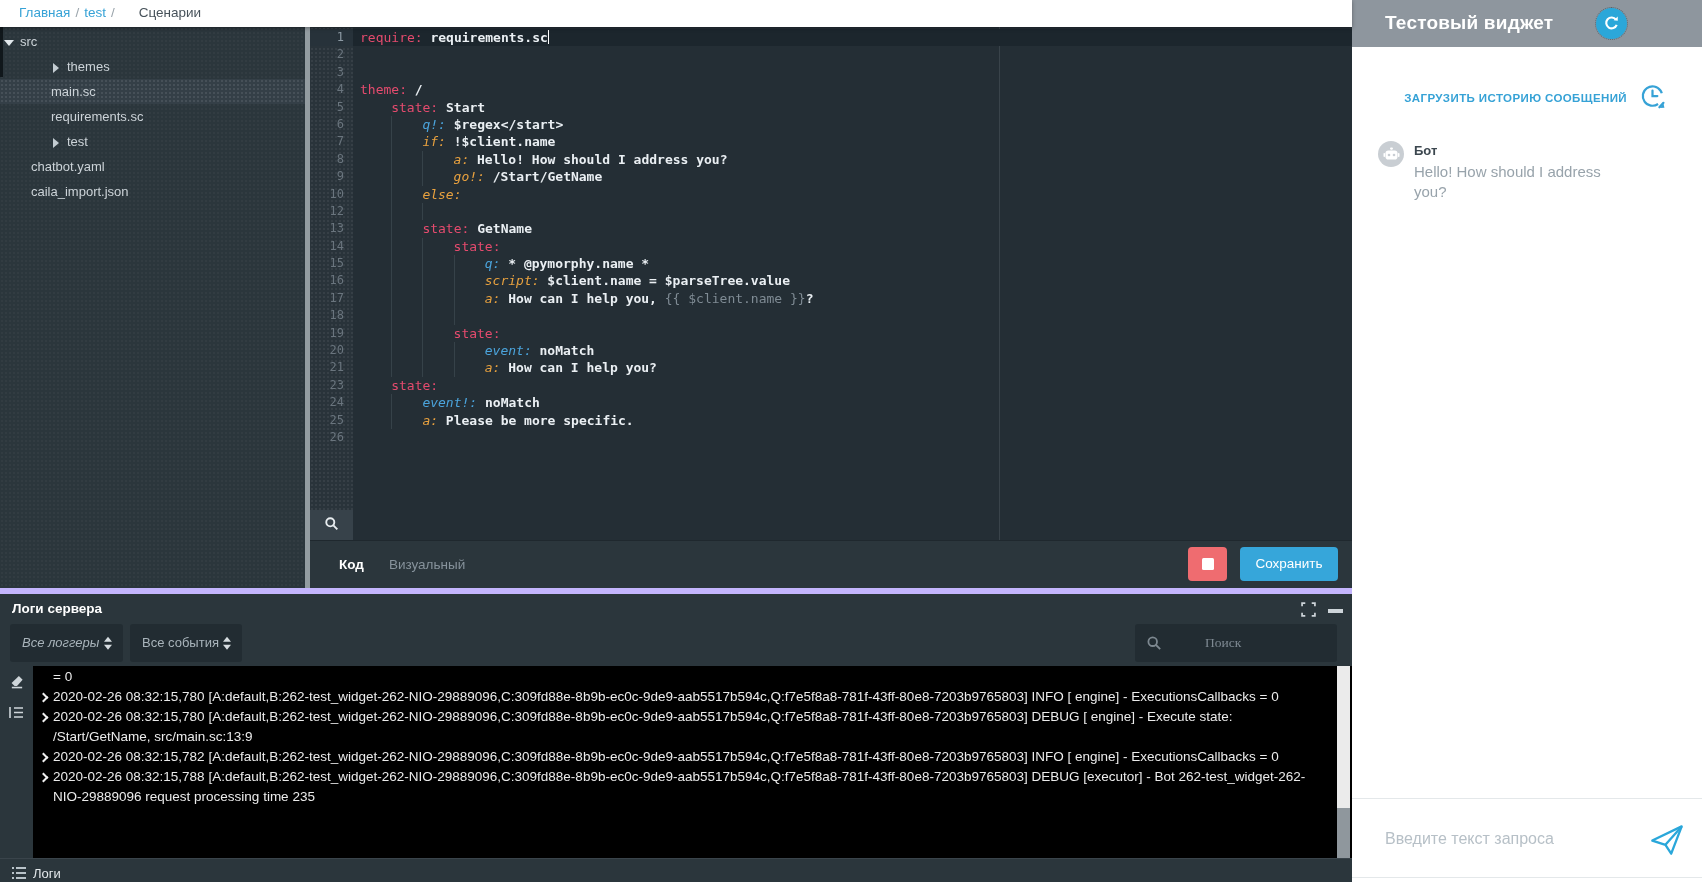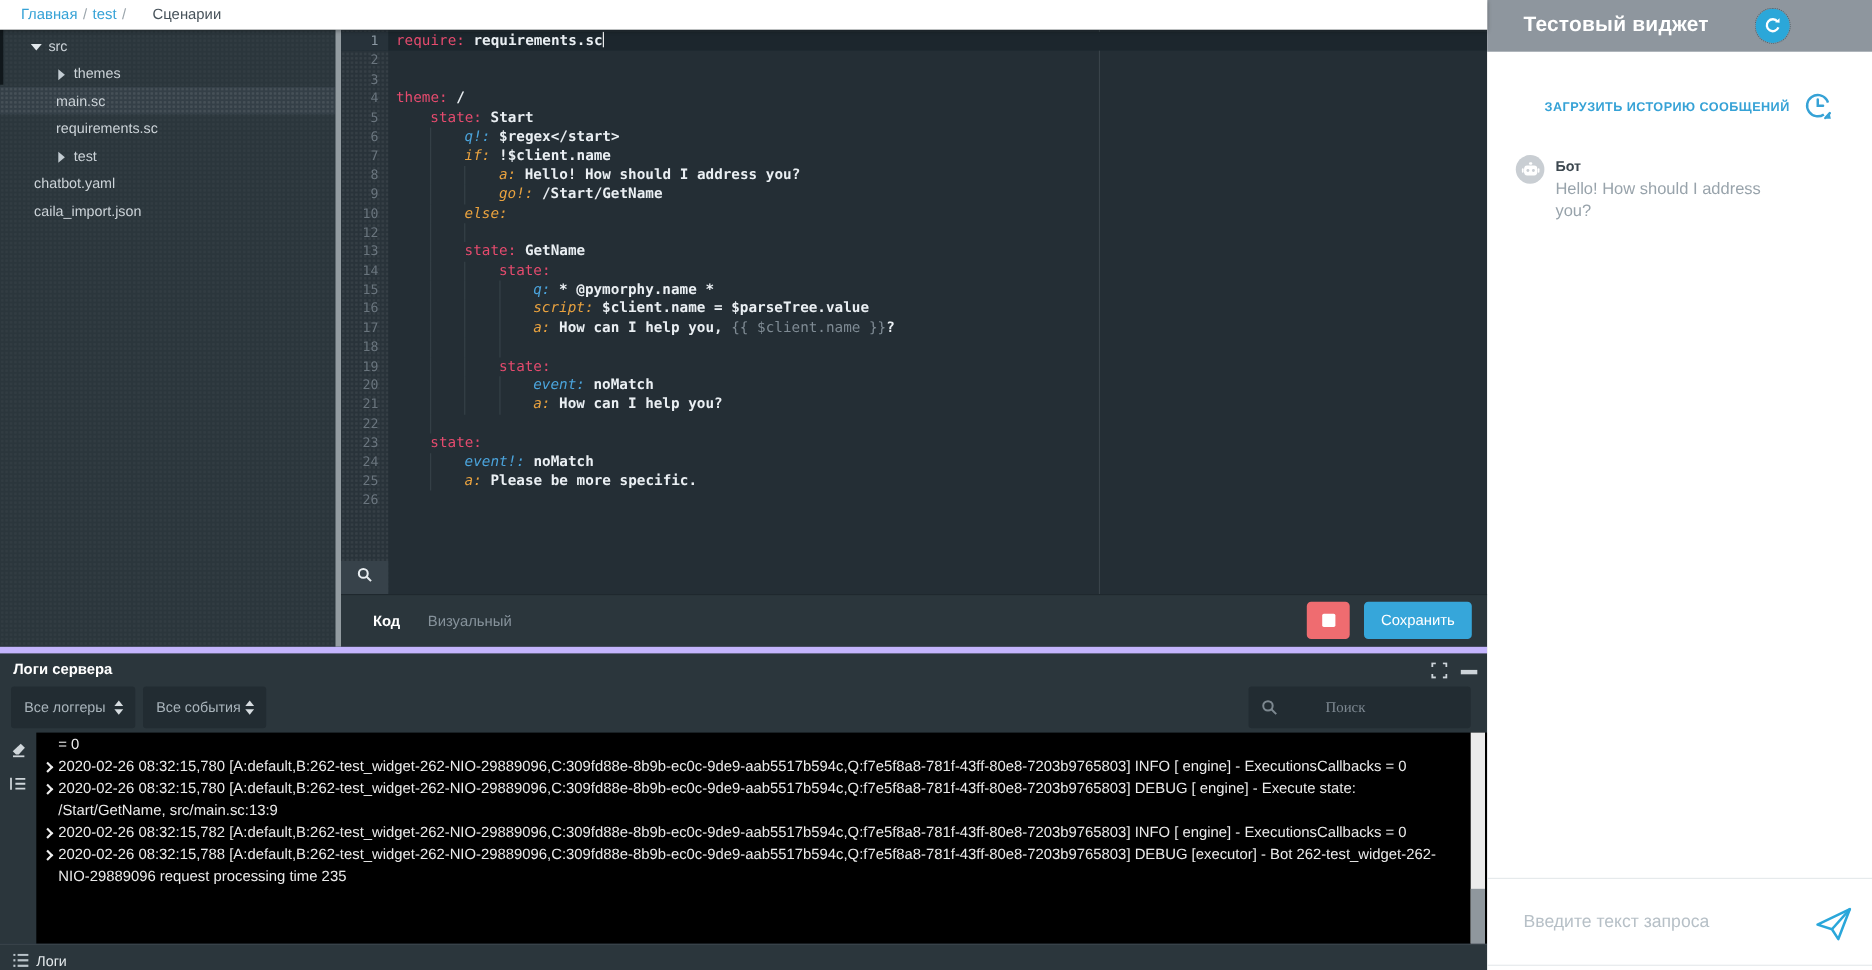--- a/index.html
+++ b/index.html
@@ -18,21 +18,21 @@
     z-index:6;box-shadow:0 1px 4px rgba(0,0,0,.35);font-size:13.5px;line-height:26px;padding-left:19px;white-space:nowrap;}
   .bc-link{color:#36a2d6;cursor:pointer;}
   .bc-sep{color:#9aa4ab;padding:0 5px;}
   .bc-current{color:#47525a;margin-left:19px;}
 
   
   .tree{position:absolute;left:0;top:27px;width:305px;height:561px;background:#2b363c;overflow:hidden;
     background-image:radial-gradient(rgba(255,255,255,.03) 1px,transparent 1.5px);background-size:4px 4px;padding-top:2px;}
   .tree-scrollmark{position:absolute;left:0;top:27px;width:3px;height:50px;background:#10171b;z-index:3;}
   .tree-row{height:25px;line-height:25px;font-size:13px;color:#ccd3d8;white-space:nowrap;cursor:pointer;}
-  .tree-row.folder.lvl0{padding-left:28px;}
+  .tree-row.folder.lvl0{padding-left:4px;}
   .tree-row.folder.lvl1{padding-left:53px;}
   .tree-row.file.lvl0{padding-left:31px;}
   .tree-row.file.lvl1{padding-left:51px;}
   .tree-row.sel{background-color:#343f47;background-image:radial-gradient(rgba(255,255,255,.09) 1px,transparent 1.5px);background-size:4px 4px;}
   .arrow{display:inline-block;vertical-align:middle;margin-right:6px;width:0;height:0;}
   .arrow.down{border-left:5.5px solid transparent;border-right:5.5px solid transparent;border-top:6.5px solid #e2e8ec;}
   .arrow.right{border-top:5px solid transparent;border-bottom:5px solid transparent;border-left:6.5px solid #c3ccd2;margin-right:8px;}
 
   .divider{position:absolute;left:305px;top:27px;width:5px;height:561px;background:#939ca1;cursor:col-resize;}
 
@@ -70,21 +70,21 @@
   .save-btn{position:absolute;right:14px;top:6px;width:98px;height:34px;background:var(--c-accent);border-radius:4px;
     color:#fff;font-size:13.5px;text-align:center;line-height:34px;cursor:pointer;}
 
   
   .logs{position:absolute;left:0;top:588px;width:1352px;height:294px;background:#2b363c;border-top:6px solid #c4b5fd;}
   .logs-title{position:absolute;left:12px;top:7px;font-size:13.5px;font-weight:700;color:#fff;}
   .fs-icon{position:absolute;left:1301px;top:8px;width:15px;height:15px;cursor:pointer;}
   .min-icon{position:absolute;left:1328px;top:15px;width:15px;height:3.5px;background:#cdd4d9;cursor:pointer;}
   .dd{position:absolute;top:30px;height:38px;background:#222c32;border-radius:3px;color:#a9b4bb;
     font-size:13px;line-height:38px;padding-left:12px;cursor:pointer;}
-  .dd-1{left:10px;width:113px;}
+  .dd-1{left:10px;width:113px;font-style:italic;}
   .dd-2{left:130px;width:112px;}
   .dd-arrows{position:absolute;right:11px;top:50%;transform:translateY(-50%);}
   .tri{display:block;width:0;height:0;border-left:4.5px solid transparent;border-right:4.5px solid transparent;}
   .tri.up{border-bottom:5.5px solid #d6dce0;margin-bottom:2.5px;}
   .tri.dn{border-top:5.5px solid #d6dce0;}
   .search{position:absolute;left:1135px;top:30px;width:202px;height:38px;background:#222c32;border-radius:3px;}
   .search svg{position:absolute;left:11px;top:11px;}
   .search input{position:absolute;left:34px;top:0;width:160px;height:38px;background:transparent;border:none;outline:none;
     font-family:Liberation Serif, serif;font-size:13.5px;color:#cfd6da;margin-left:36px;}
   .search input::placeholder{color:#7e8992;}
@@ -222,24 +222,20 @@
             </div>
             <div class="cl">
               <span class="num">20</span>
               <span class="ct"><span class="iu"></span><span class="iu g"></span><span class="iu g"></span><span class="iu g"></span><span class="tk-q">event:</span><span class="tk-val"> noMatch</span></span>
             </div>
             <div class="cl">
               <span class="num">21</span>
               <span class="ct"><span class="iu"></span><span class="iu g"></span><span class="iu g"></span><span class="iu g"></span><span class="tk-a">a:</span><span class="tk-val"> How can I help you?</span></span>
             </div>
             <div class="cl">
-              <span class="num">22</span>
-              <span class="ct"><span class="iu"></span><span class="iu g"></span></span>
-            </div>
-            <div class="cl">
               <span class="num">23</span>
               <span class="ct"><span class="iu"></span><span class="tk-key">state:</span></span>
             </div>
             <div class="cl">
               <span class="num">24</span>
               <span class="ct"><span class="iu"></span><span class="iu g"></span><span class="tk-q">event!:</span><span class="tk-val"> noMatch</span></span>
             </div>
             <div class="cl">
               <span class="num">25</span>
               <span class="ct"><span class="iu"></span><span class="iu g"></span><span class="tk-a">a:</span><span class="tk-val"> Please be more specific.</span></span>

